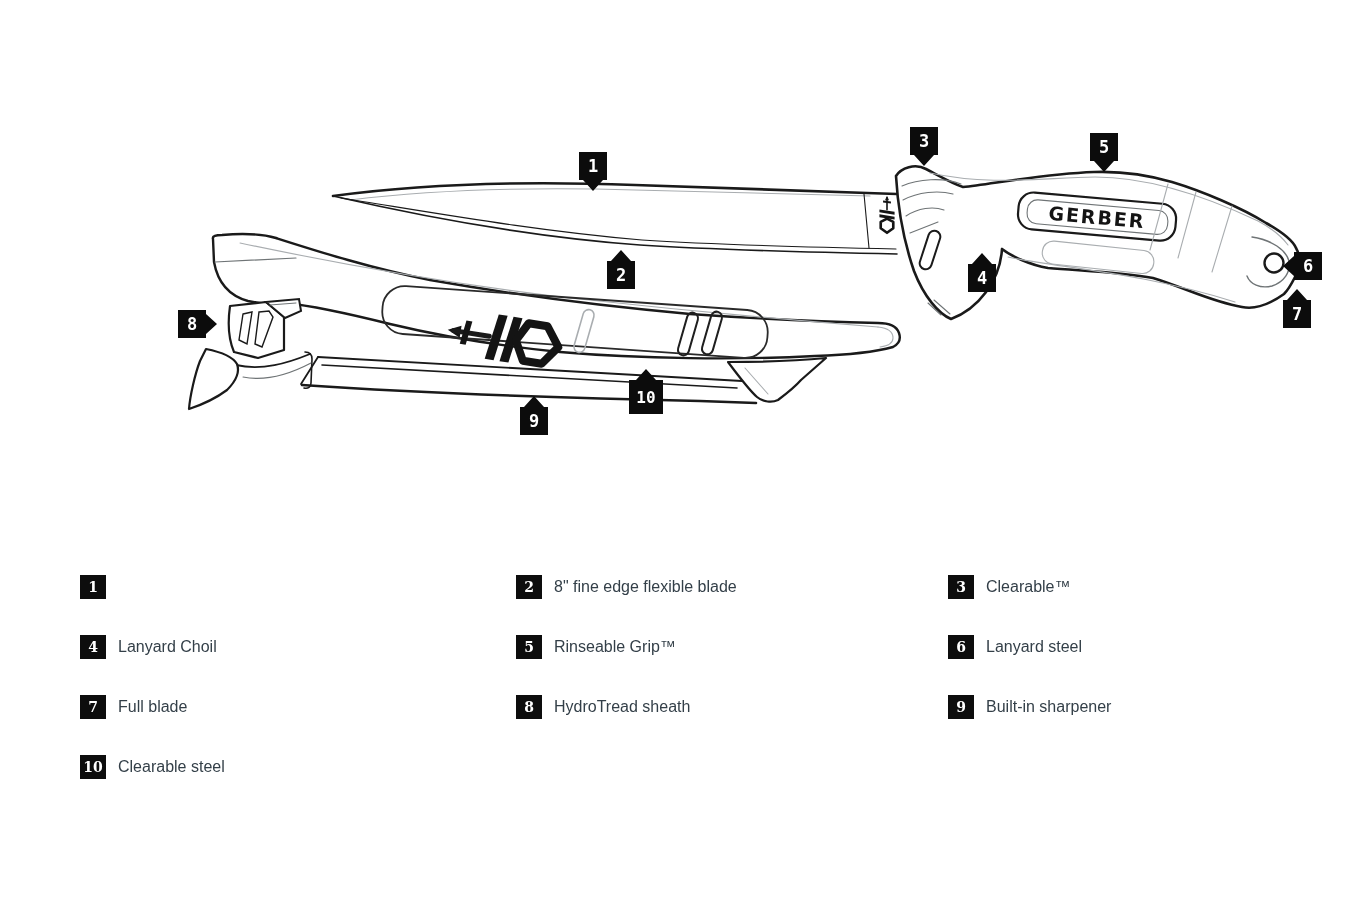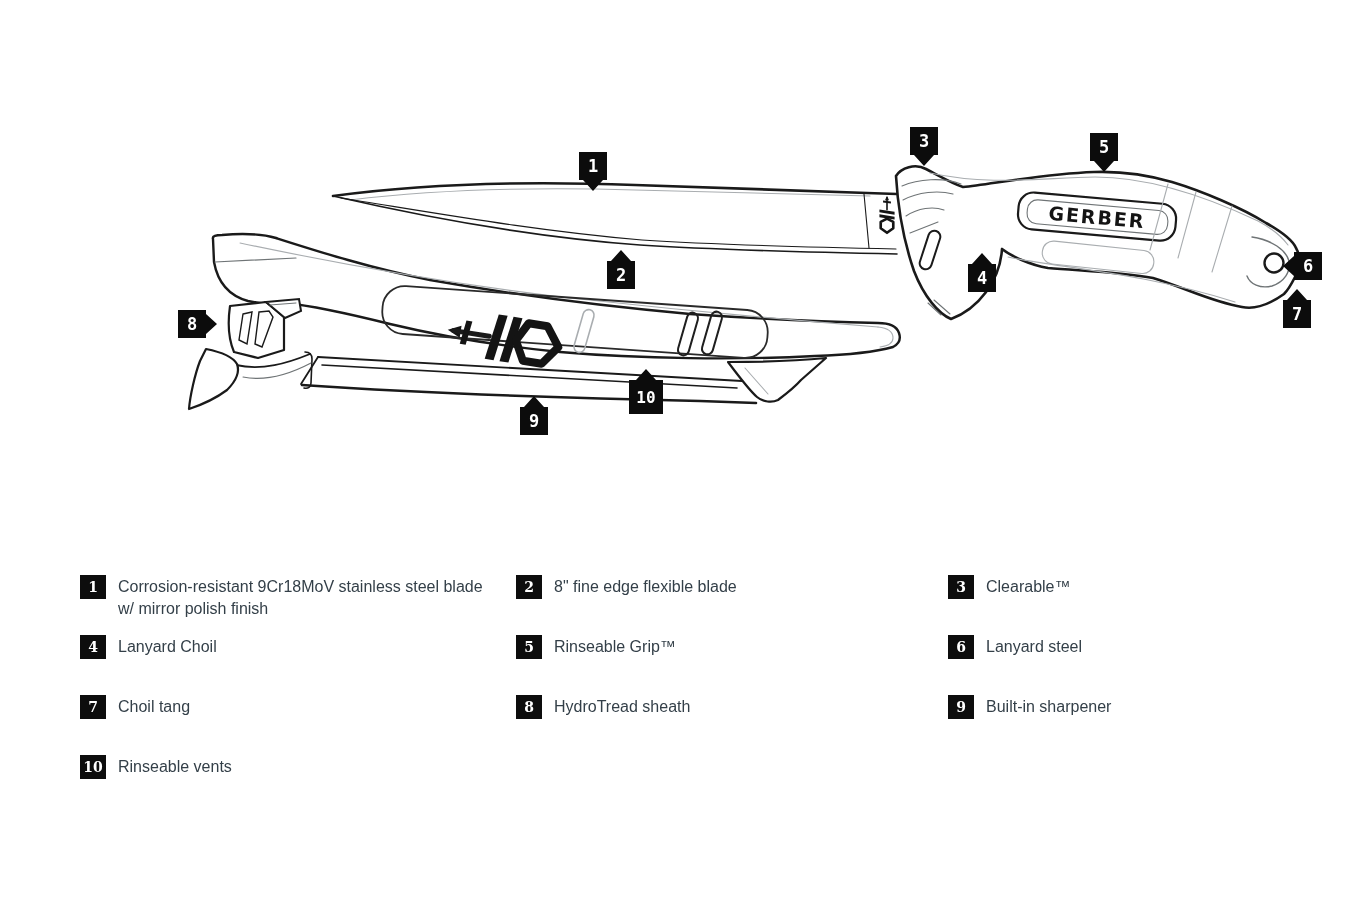--- a/index.html
+++ b/index.html
@@ -183,21 +183,20 @@
         <g>
           <polygon points="629,414 663,414 663,380 656,380 646,369 636,380 629,380" fill="#0c0c0c"></polygon>
           <text x="646" y="397" dy="0.36em" text-anchor="middle" font-size="16" class="marker-num">10</text>
         </g>
       </g>
   </svg>
 
   <section class="legend" id="legend">
       <div class="legend-item">
         <span class="legend-badge">1</span>
-        <span class="legend-label">Corrosion-resistant 9Cr18MoV stainless steel blade w/ mirror polish finish</span>
       </div>
       <div class="legend-item">
         <span class="legend-badge">2</span>
         <span class="legend-label">8" fine edge flexible blade</span>
       </div>
       <div class="legend-item">
         <span class="legend-badge">3</span>
         <span class="legend-label">Clearable™</span>
       </div>
       <div class="legend-item">
@@ -207,28 +206,28 @@
       <div class="legend-item">
         <span class="legend-badge">5</span>
         <span class="legend-label">Rinseable Grip™</span>
       </div>
       <div class="legend-item">
         <span class="legend-badge">6</span>
         <span class="legend-label">Lanyard steel</span>
       </div>
       <div class="legend-item">
         <span class="legend-badge">7</span>
-        <span class="legend-label">Choil tang</span>
+        <span class="legend-label">Full blade</span>
       </div>
       <div class="legend-item">
         <span class="legend-badge">8</span>
         <span class="legend-label">HydroTread sheath</span>
       </div>
       <div class="legend-item">
         <span class="legend-badge">9</span>
         <span class="legend-label">Built-in sharpener</span>
       </div>
       <div class="legend-item">
         <span class="legend-badge">10</span>
-        <span class="legend-label">Rinseable vents</span>
+        <span class="legend-label">Clearable steel</span>
       </div>
     </section>
 </div>
 
 </body></html>

